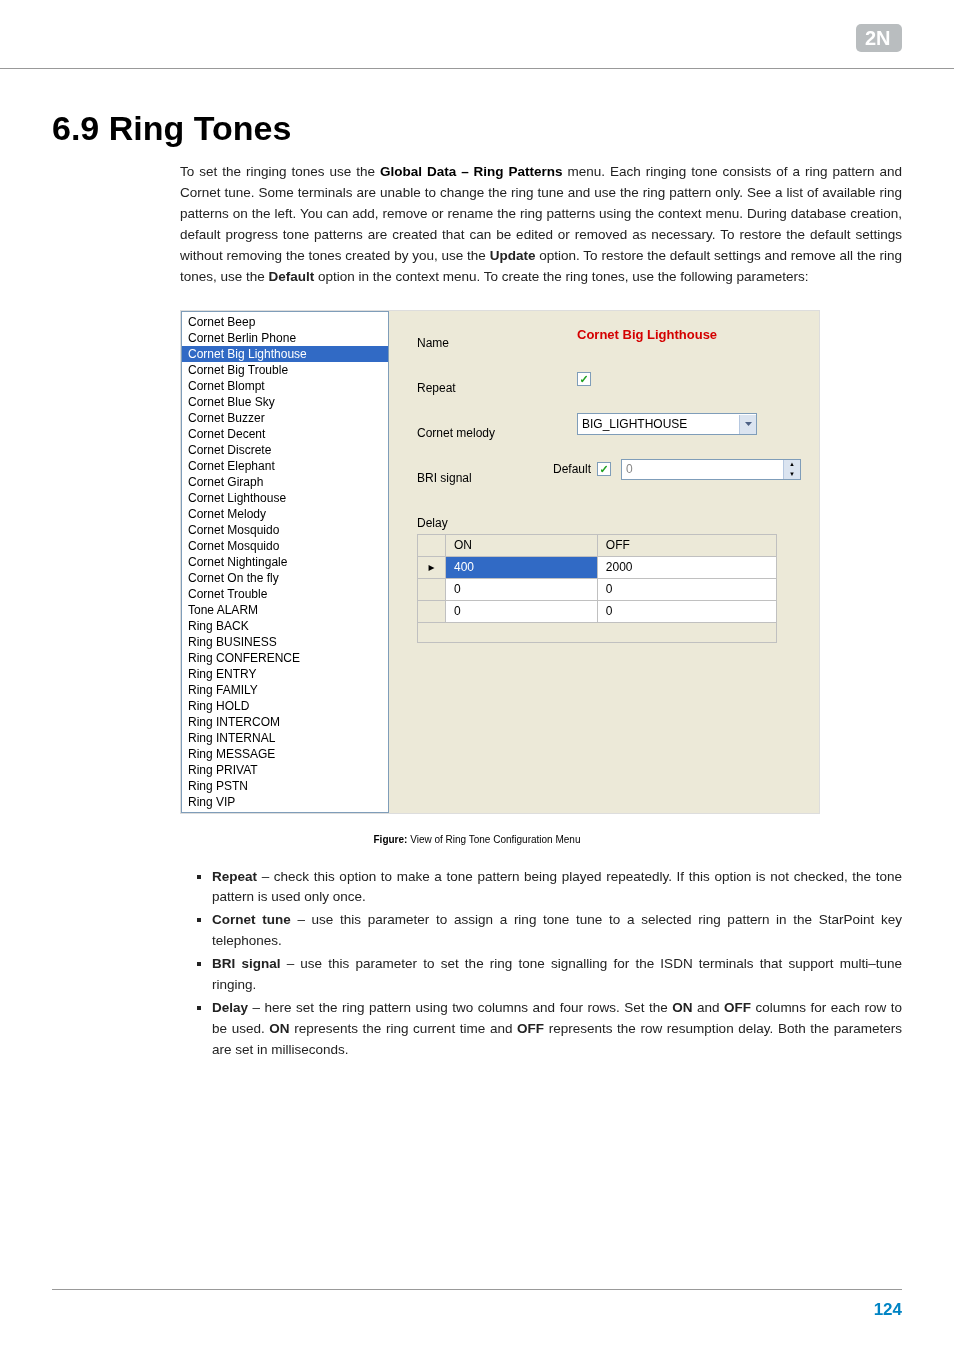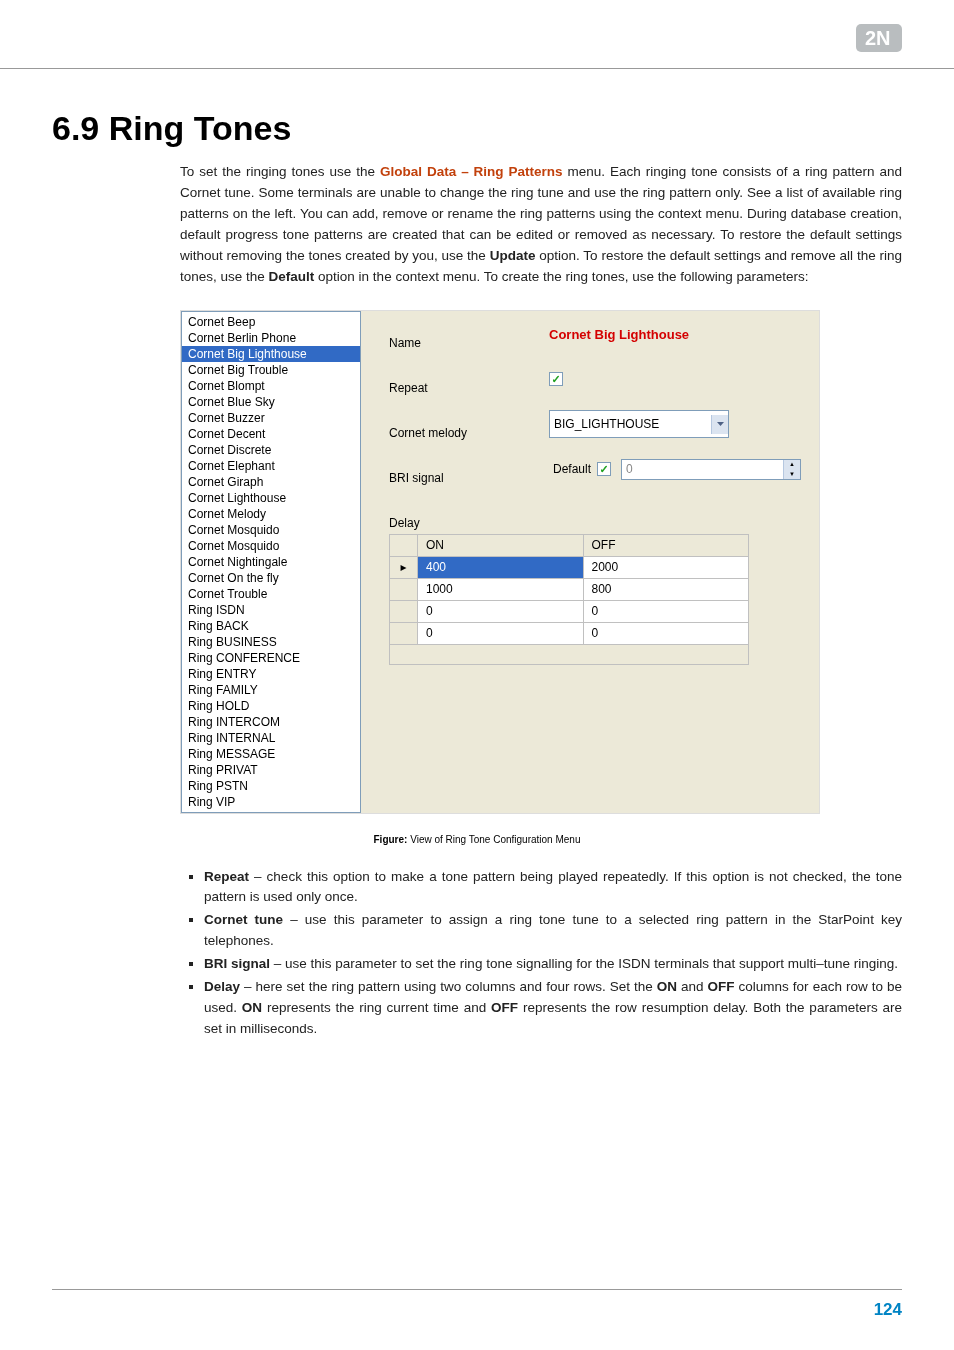--- a/index.html
+++ b/index.html
@@ -30,41 +30,41 @@
       margin-bottom: 14px;
     }
     .body-text {
       margin-left: 128px;
       font-size: 13.5px;
       color: #222;
       line-height: 1.55;
       text-align: justify;
     }
     .body-text .highlight {
-      color: #c2410c;
+      color: #000000;
       font-weight: bold;
     }
     .body-text .bold {
       font-weight: bold;
     }
     .figure-wrap {
       margin: 22px 0 20px 0;
       padding-left: 128px;
     }
     .figure {
       display: flex;
       border: 1px solid #ddd;
       background: #ece9d8;
       width: 640px;
       font-family: Tahoma, sans-serif;
       font-size: 12px;
       color: #000;
     }
     .fig-left {
-      width: 180px;
+      width: 208px;
       background: #fff;
       border: 1px solid #7f9db9;
       margin: 0;
       padding: 2px 0;
     }
     .fig-left .item {
       padding: 0 6px;
       line-height: 16px;
       white-space: nowrap;
     }
@@ -101,21 +101,21 @@
       justify-content: center;
       font-size: 11px;
       color: #21a121;
       font-weight: bold;
     }
     .dropdown {
       display: flex;
       align-items: center;
       border: 1px solid #7f9db9;
       background: #fff;
-      height: 28px;
+      height: 22px;
       width: 180px;
     }
     .dropdown .dd-text {
       flex: 1;
       padding: 0 4px;
     }
     .dropdown .dd-btn {
       width: 17px;
       height: 19px;
       background: #dbe4f0;
@@ -195,20 +195,21 @@
       margin-left: 128px;
       padding-left: 24px;
       font-size: 13.5px;
       line-height: 1.55;
       color: #222;
       text-align: justify;
     }
     ul.bullets li {
       list-style: square;
       margin-bottom: 2px;
+      margin-left: 8px;
     }
     ul.bullets .bold { font-weight: bold; }
     .footer {
       position: absolute;
       bottom: 30px;
       left: 52px;
       right: 52px;
       border-top: 1px solid #999;
       padding-top: 10px;
       text-align: right;
@@ -252,21 +253,21 @@
           <div class="item">Cornet Discrete</div>
           <div class="item">Cornet Elephant</div>
           <div class="item">Cornet Giraph</div>
           <div class="item">Cornet Lighthouse</div>
           <div class="item">Cornet Melody</div>
           <div class="item">Cornet Mosquido</div>
           <div class="item">Cornet Mosquido</div>
           <div class="item">Cornet Nightingale</div>
           <div class="item">Cornet On the fly</div>
           <div class="item">Cornet Trouble</div>
-          <div class="item">Ring ISDN</div>
+          <div class="item">Tone ALARM</div>
           <div class="item">Ring BACK</div>
           <div class="item">Ring BUSINESS</div>
           <div class="item">Ring CONFERENCE</div>
           <div class="item">Ring ENTRY</div>
           <div class="item">Ring FAMILY</div>
           <div class="item">Ring HOLD</div>
           <div class="item">Ring INTERCOM</div>
           <div class="item">Ring INTERNAL</div>
           <div class="item">Ring MESSAGE</div>
           <div class="item">Ring PRIVAT</div>
@@ -315,25 +316,20 @@
               <th></th>
               <th>ON</th>
               <th>OFF</th>
             </tr>
           </thead>
           <tbody id="delay-body">
               <tr class="selected">
                 <td class="rowhead">▸</td>
                 <td class="on">400</td>
                 <td>2000</td>
-              </tr>
-              <tr>
-                <td class="rowhead"></td>
-                <td class="on">1000</td>
-                <td>800</td>
               </tr>
               <tr>
                 <td class="rowhead"></td>
                 <td class="on">0</td>
                 <td>0</td>
               </tr>
               <tr>
                 <td class="rowhead"></td>
                 <td class="on">0</td>
                 <td>0</td>

